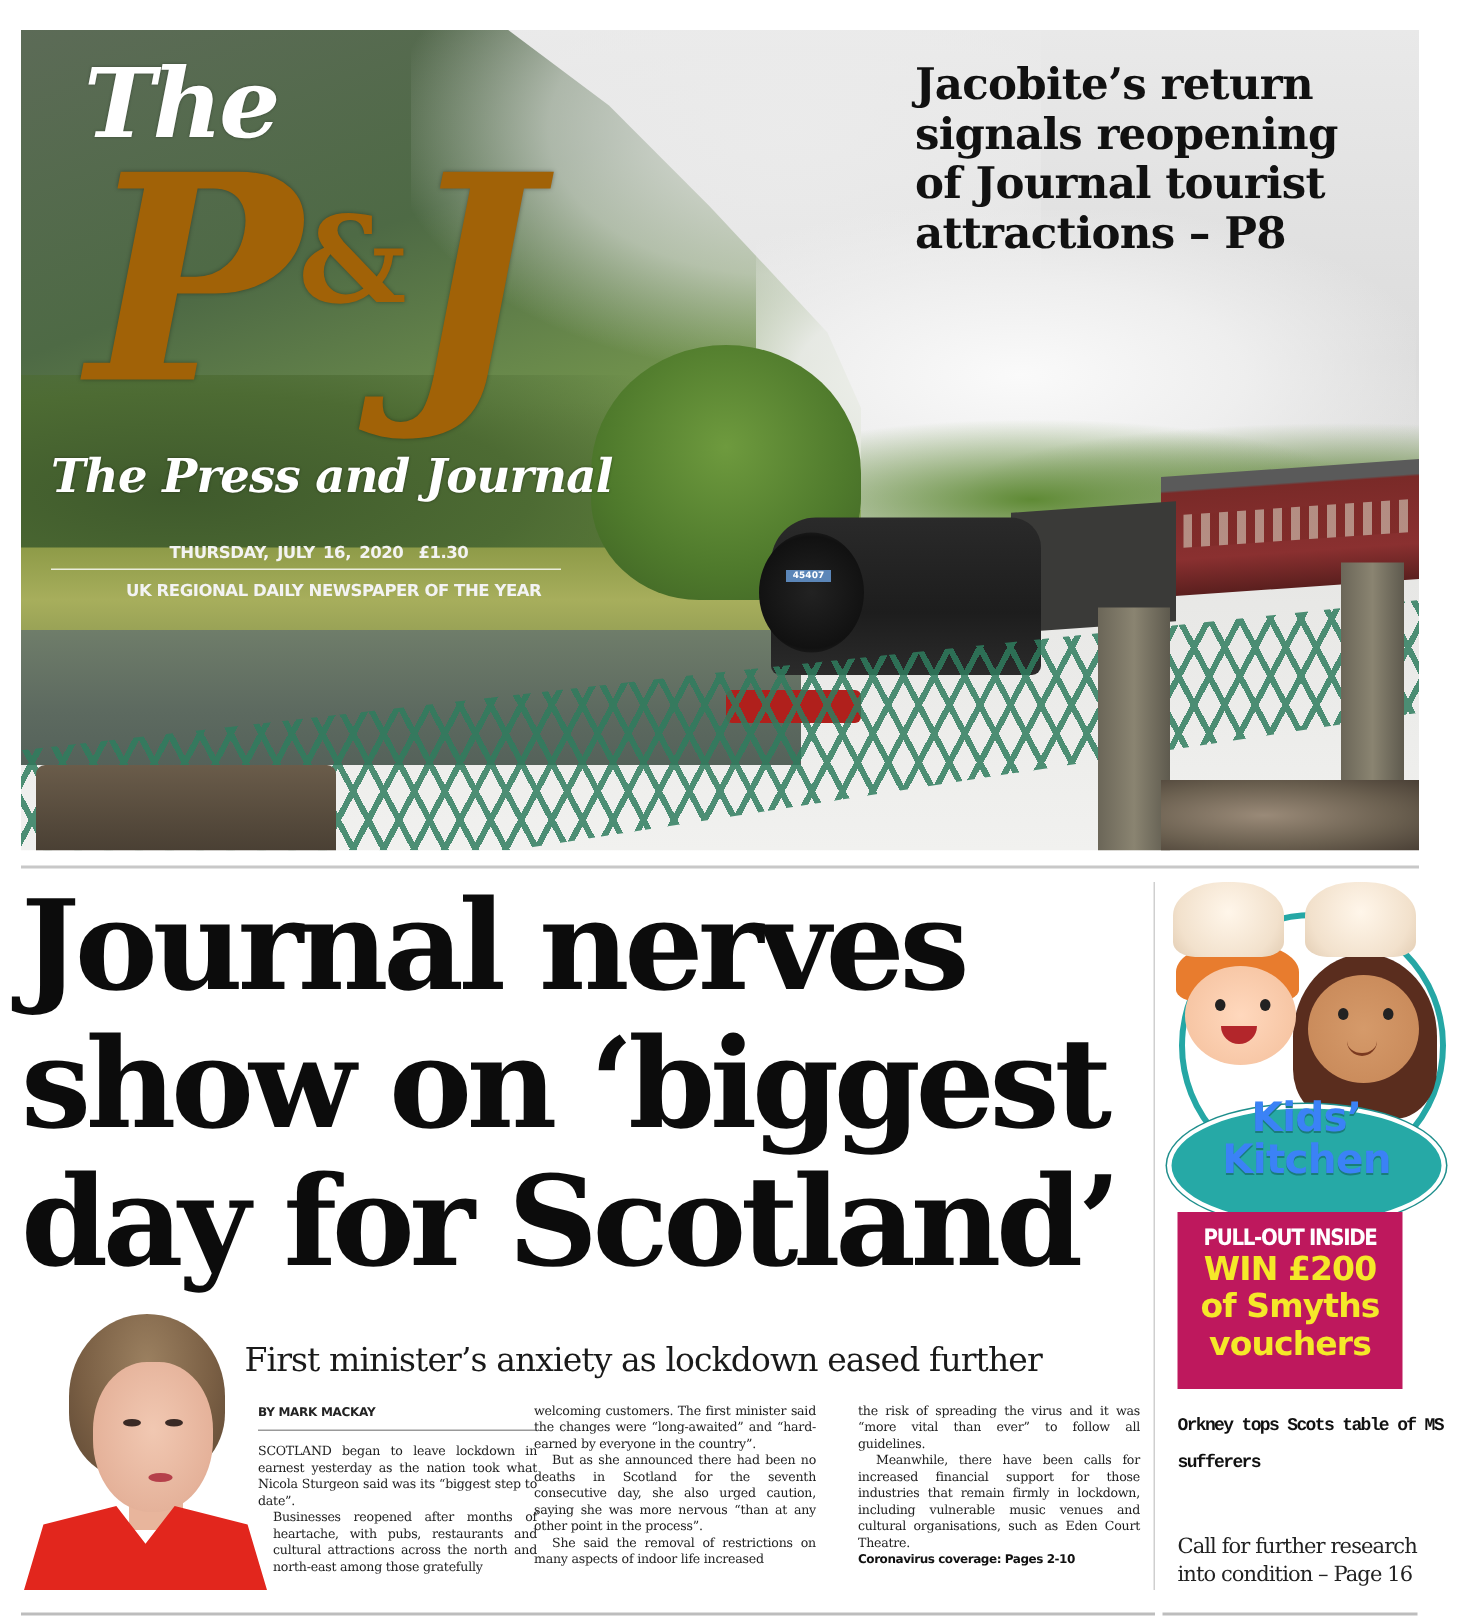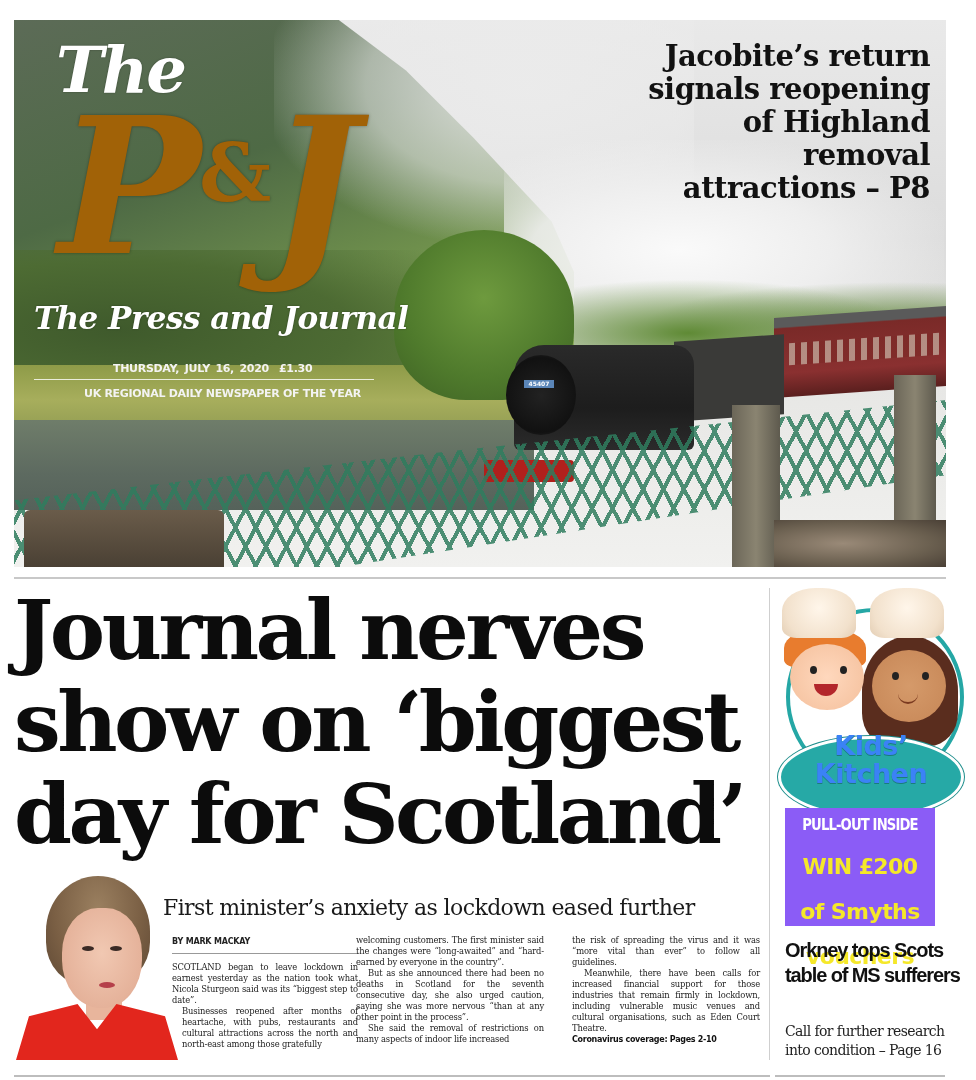--- a/index.html
+++ b/index.html
@@ -123,21 +123,21 @@
   .dateline {
     position: absolute; left: 113px; top: 362px; font: 700 11px "DejaVu Sans", sans-serif; color: #f3f3f3;
     letter-spacing: -0.3px; word-spacing: 2px;
   }
   .dateline .price { margin-left: 10px; }
   .rule-white { position: absolute; left: 34px; top: 379px; width: 340px; height: 1px; background: rgba(255,255,255,0.8); }
   .tagline {
     position: absolute; left: 84px; top: 387px; font: 700 11px "DejaVu Sans", sans-serif; color: #f3f3f3; letter-spacing: -0.3px;
   }
   .puff {
-    position: absolute; left: 610px; top: 40px; width: 320px; text-align: right;
+    position: absolute; left: 610px; top: 40px; width: 320px; text-align: left;
     font-family: "DejaVu Serif", serif; font-weight: 700; font-size: 29px; line-height: 33px; color: #111;
     letter-spacing: -0.5px;
   }
 
   .top-rule { position: absolute; left: 14px; top: 577px; width: 932px; height: 2px; background: #c8c8c8; }
 
   
   .headline {
     position: absolute; left: 14px; top: 584px; width: 750px;
     font-family: "DejaVu Serif", serif; font-weight: 700; font-size: 83px; line-height: 92px;
@@ -215,28 +215,28 @@
   .kids .oval {
     position: absolute; left: 0; top: 150px; width: 180px; height: 76px; border-radius: 50%;
     background: #26a9a6; border: 3px solid #fff; box-shadow: 0 0 0 1px #1e8e8c;
   }
   .kids .title {
     position: absolute; left: 0; top: 146px; width: 186px; text-align: center; color: #3b82f6;
     font: 700 27px "DejaVu Sans", sans-serif; line-height: 28px; letter-spacing: -0.5px;
     text-shadow: 0 1px 0 #1a7d7b;
   }
   .kids .box {
-    position: absolute; left: 7px; top: 222px; width: 150px; height: 118px; background: #8b5cf6;
+    position: absolute; left: 7px; top: 222px; width: 150px; height: 118px; background: #be185d;
     text-align: center;
   }
   .kids .pull { font: 700 15px "DejaVu Sans", sans-serif; color: #fff; letter-spacing: -1px; margin-top: 8px; transform: scaleX(0.88); }
-  .kids .win { font: 700 22px "DejaVu Sans", sans-serif; color: #f5e829; line-height: 25px; letter-spacing: -0.6px; margin-top: 20px; }
+  .kids .win { font: 700 22px "DejaVu Sans", sans-serif; color: #f5e829; line-height: 25px; letter-spacing: -0.6px; }
   .orkney-head {
-    position: absolute; left: 785px; top: 938px; width: 185px; font-family: Liberation Sans, sans-serif; font-weight: 700;
-    font-size: 20px; line-height: 25px; letter-spacing: -1.1px; color: #111;
+    position: absolute; left: 785px; top: 938px; width: 185px; font-family: Liberation Mono, monospace; font-weight: 700;
+    font-size: 12px; line-height: 25px; letter-spacing: -1.1px; color: #111;
   }
   .orkney-sub {
     position: absolute; left: 785px; top: 1022px; width: 185px; font-family: "DejaVu Serif", serif; font-size: 14px;
     line-height: 19px; letter-spacing: -0.6px; color: #222;
   }
   .right-bottom-rule { position: absolute; left: 775px; top: 1075px; width: 170px; height: 2px; background: #bdbdbd; }
 </style>
 </head>
 <body>
 
@@ -269,21 +269,21 @@
 <div class="logo-full">The Press and Journal</div>
 <div class="dateline">
   <span>THURSDAY, JULY 16, 2020</span><span class="price">£1.30</span>
 </div>
 <div class="rule-white"></div>
 <div class="tagline">UK REGIONAL DAILY NEWSPAPER OF THE YEAR</div>
 
 <div class="puff">
   <div>Jacobite’s return</div>
   <div>signals reopening</div>
-  <div>of Highland removal</div>
+  <div>of Journal tourist</div>
   <div>attractions – P8</div>
 </div>
 
 <div class="top-rule"></div>
 
 <div class="headline">
   <div>Journal nerves</div>
   <div>show on ‘biggest</div>
   <div>day for Scotland’</div>
 </div>

